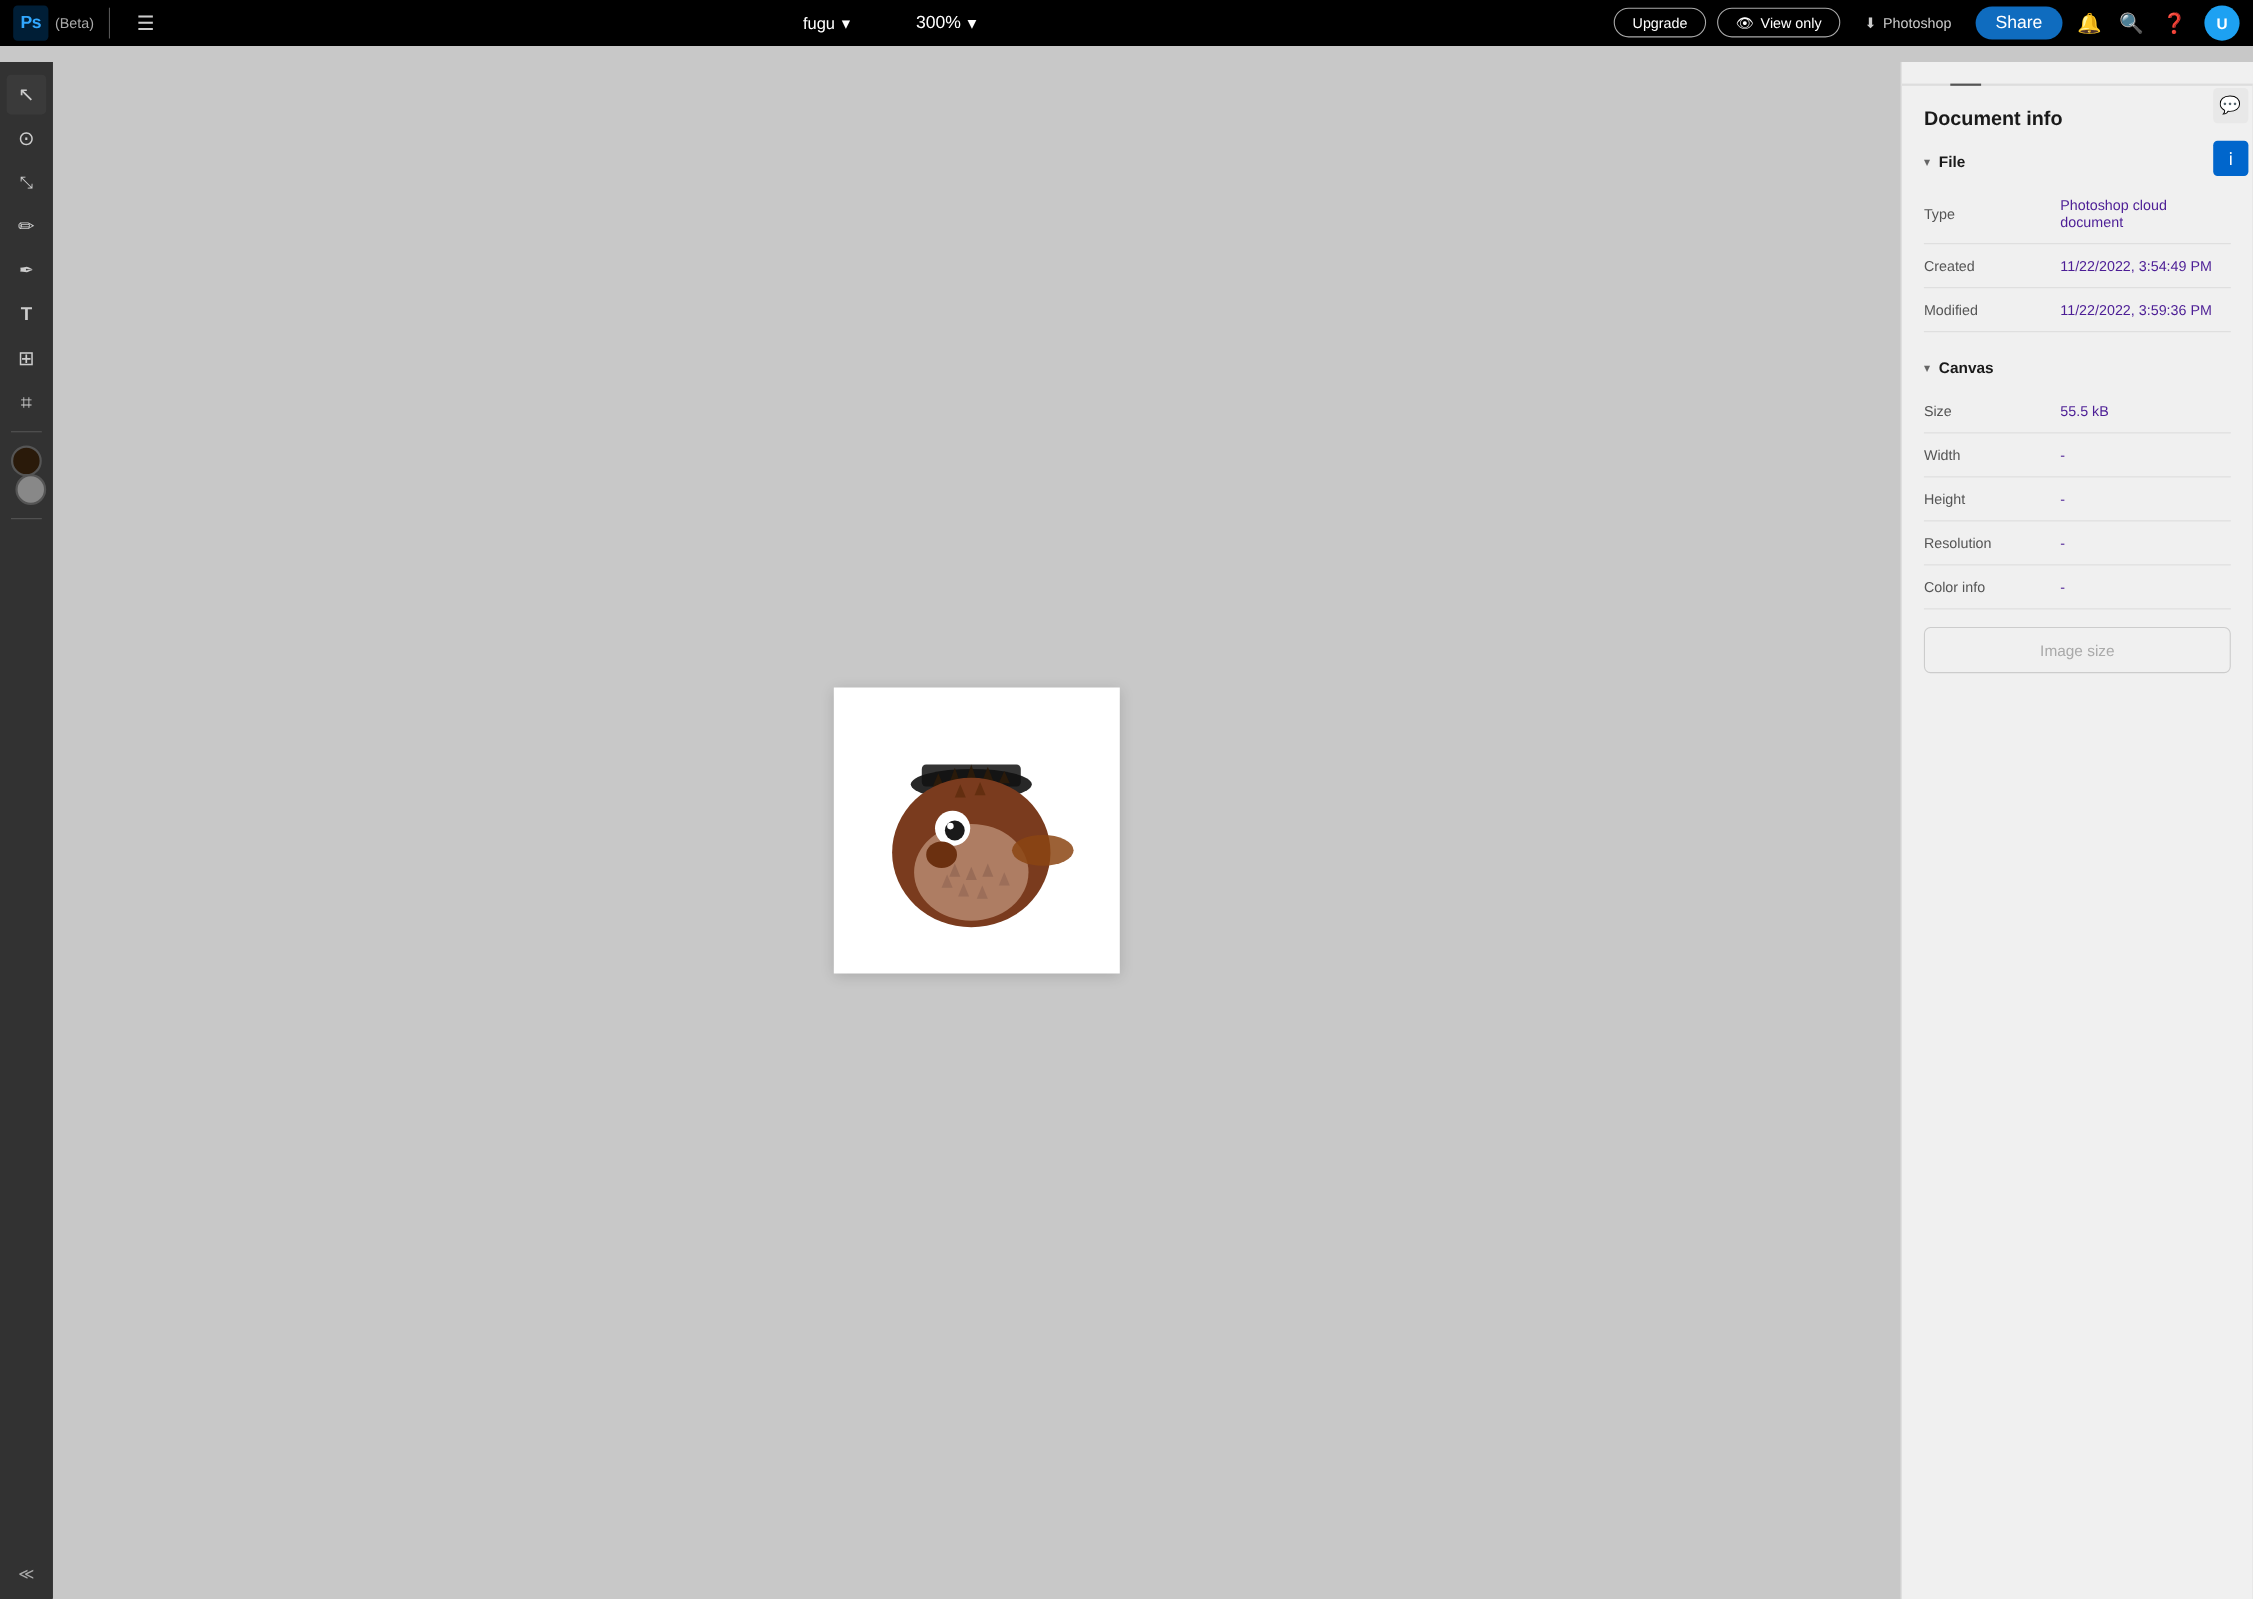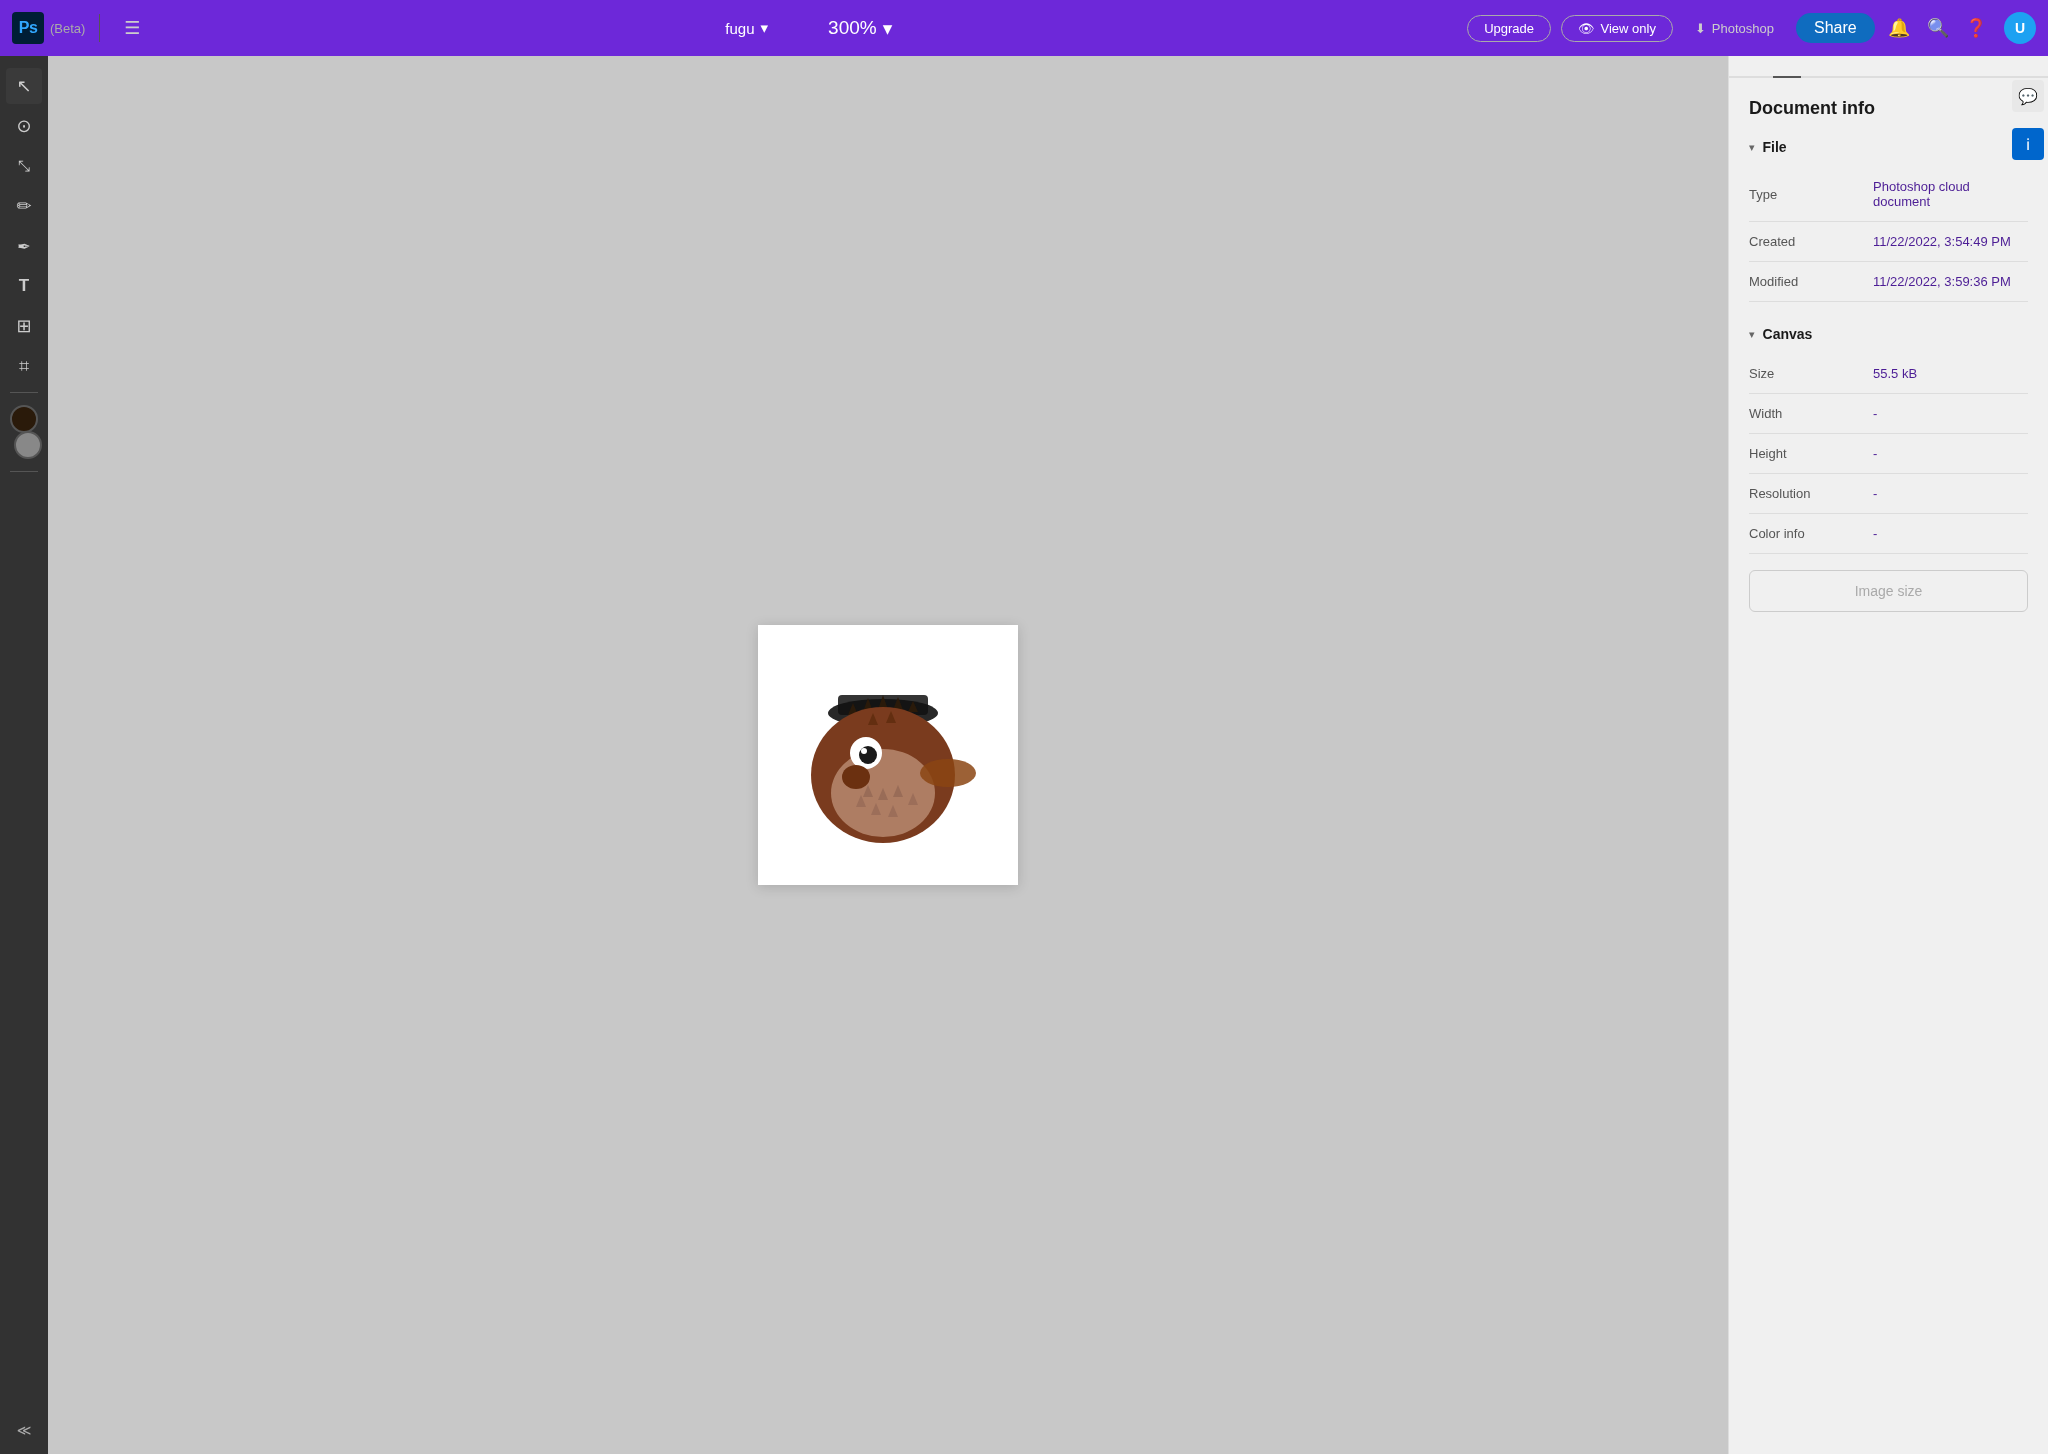--- a/index.html
+++ b/index.html
@@ -1,21 +1,21 @@
 <!DOCTYPE html>
 <html><head>
   <meta charset="utf-8">
   <style>
     * { box-sizing: border-box; margin: 0; padding: 0; }
     body { font-family: -apple-system, BlinkMacSystemFont, 'Segoe UI', sans-serif; background: #c8c8c8; overflow: hidden; width: 2048px; height: 1454px; }
 
     
     .topbar {
-      display: flex; align-items: center; height: 56px;
-      background: #6d28d9; color: #ccc; padding: 0 12px; gap: 10px;
+      display: flex; align-items: center; height: 41px;
+      background: #000000; color: #ccc; padding: 0 12px; gap: 10px;
       position: fixed; top: 0; left: 0; right: 0; z-index: 100;
     }
     .ps-logo {
       display: flex; align-items: center; gap: 6px;
     }
     .ps-logo-box {
       width: 32px; height: 32px; background: #001e36; border-radius: 4px;
       display: flex; align-items: center; justify-content: center;
       font-weight: 700; font-size: 16px; color: #31a8ff; letter-spacing: -0.5px;
     }
@@ -28,21 +28,21 @@
     .hamburger-icon { font-size: 18px; color: #ccc; cursor: pointer; }
     .topbar-center {
       flex: 1; display: flex; align-items: center; justify-content: center; gap: 16px;
     }
     .filename-btn {
       display: flex; align-items: flex-end; gap: 6px; background: none; border: none;
       color: #fff; font-size: 15px; cursor: pointer;
     }
     .zoom-btn {
       display: flex; align-items: center; gap: 6px; background: none; border: none;
-      color: #fff; font-size: 19px; cursor: pointer; margin-left: 44px;
+      color: #fff; font-size: 16px; cursor: pointer; margin-left: 44px;
     }
     .topbar-right {
       display: flex; align-items: center; gap: 10px;
     }
     .btn-upgrade {
       background: none; border: 1.5px solid #aaa; border-radius: 20px;
       color: #fff; font-size: 13px; padding: 5px 16px; cursor: pointer;
     }
     .btn-view-only {
       display: flex; align-items: center; gap: 6px;

